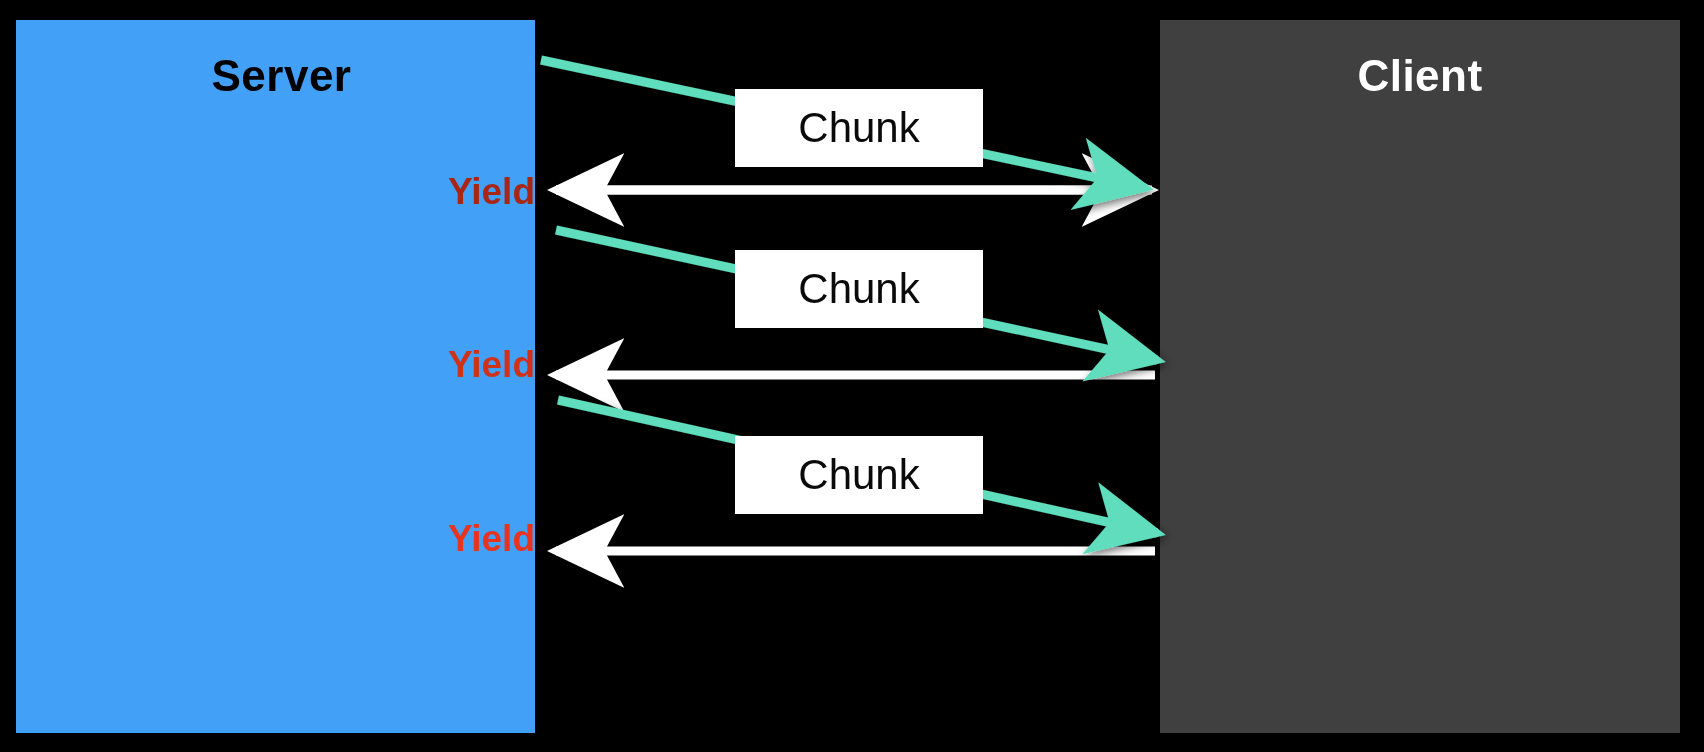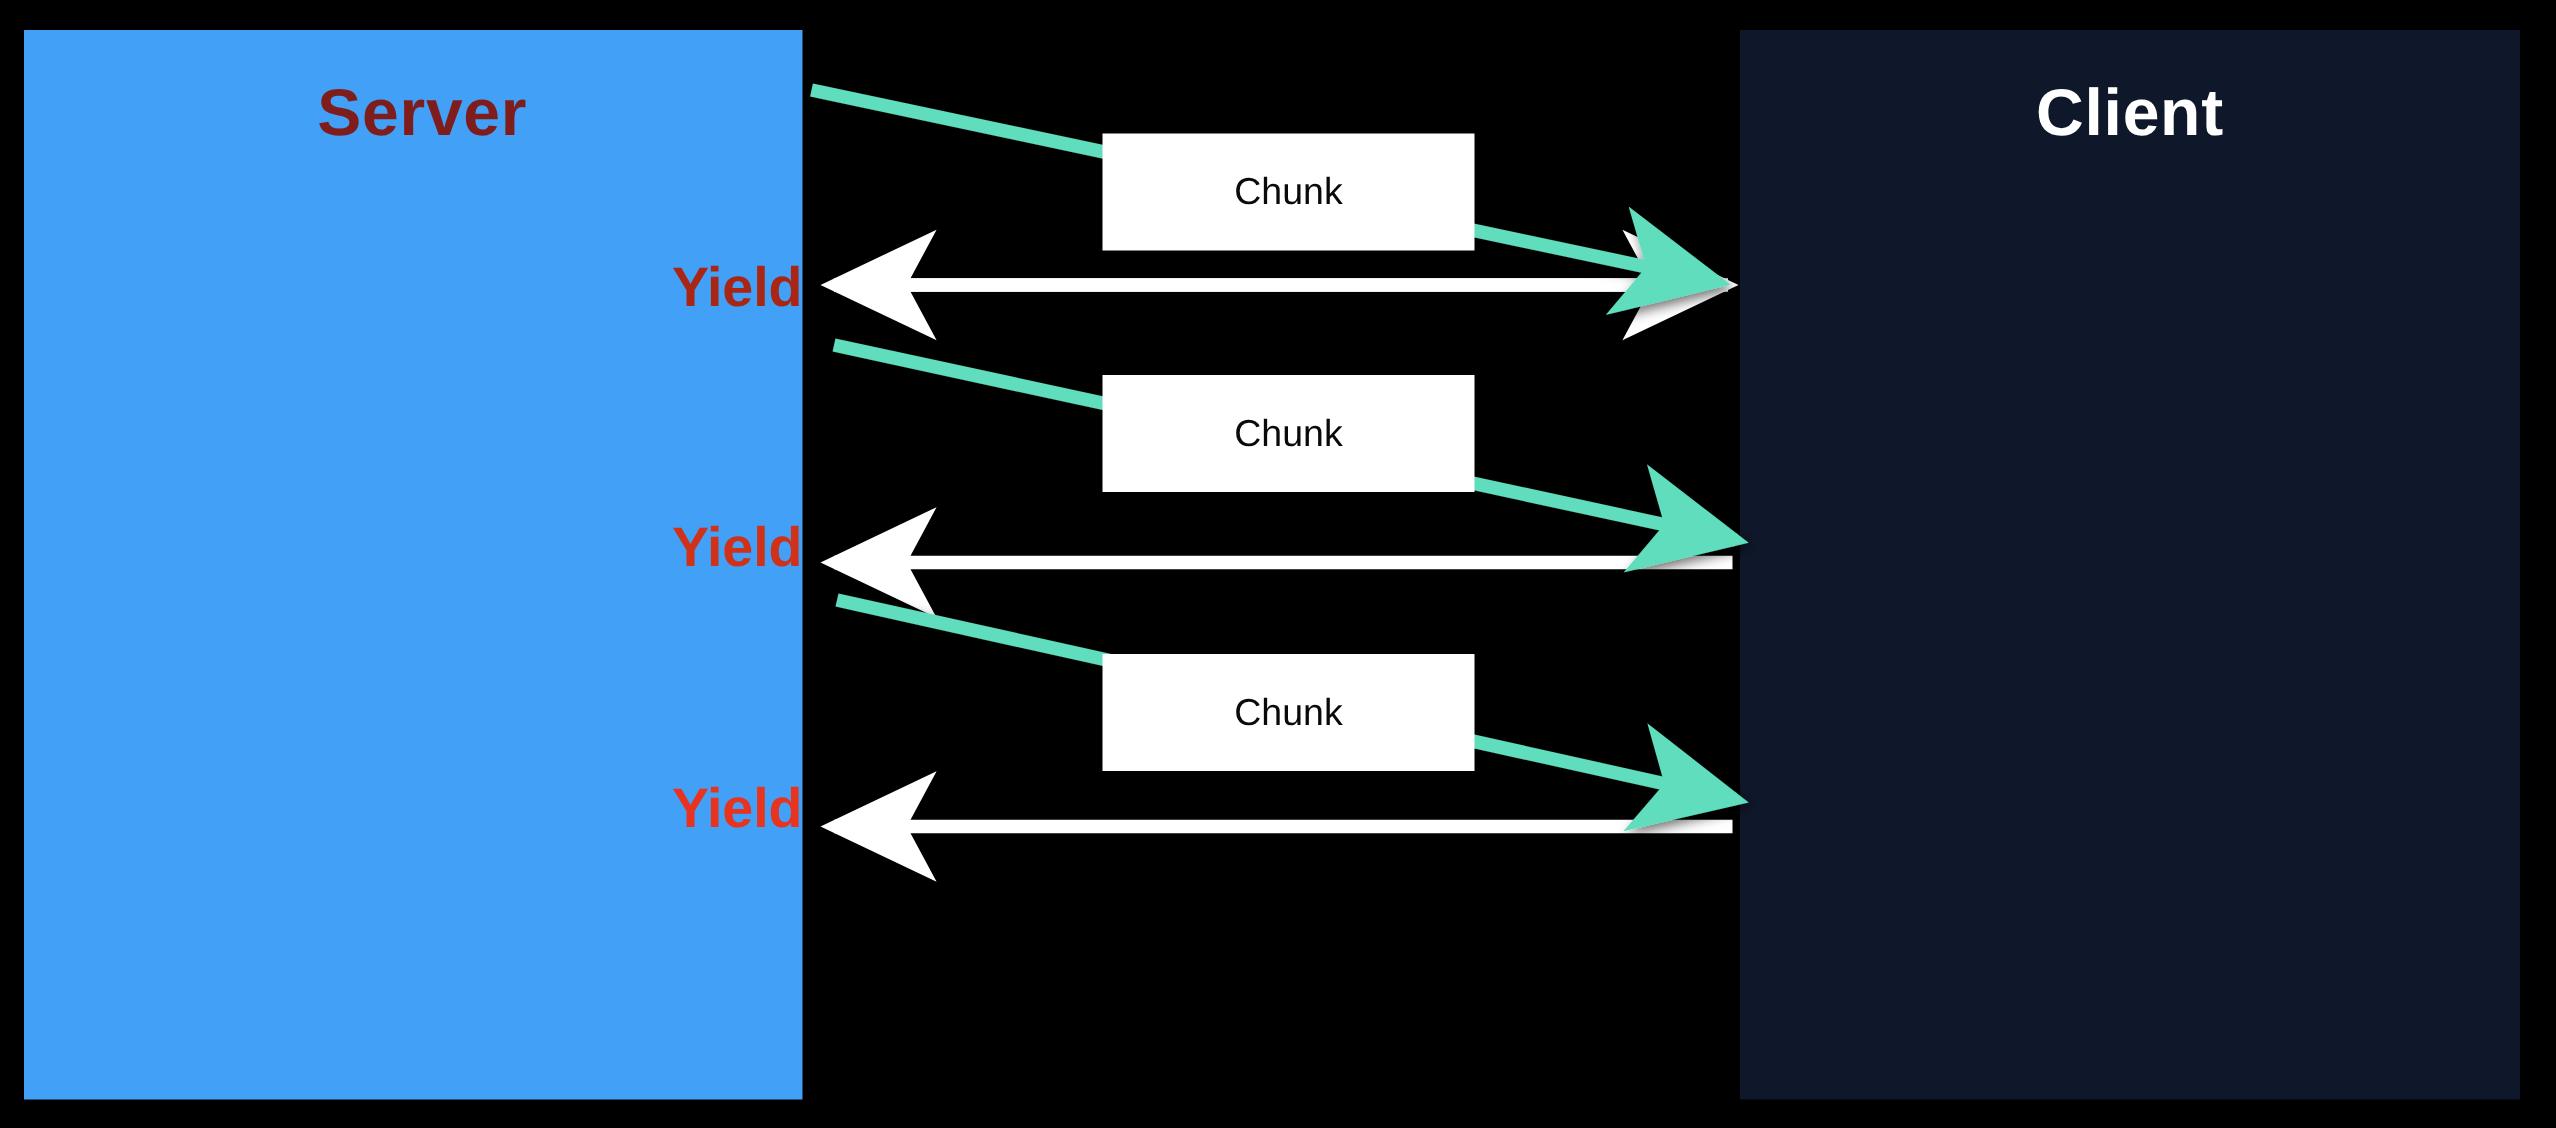--- a/index.html
+++ b/index.html
@@ -58,21 +58,21 @@
     background: #ffffff;
     width: 248px;
     height: 78px;
     display: flex;
     align-items: center;
     justify-content: center;
     z-index: 5;
   }
   .chunk-label {
     color: #0a0a0a;
-    font-size: 25px;
+    font-size: 42px;
     font-weight: normal;
     line-height: 1;
   }
 
   
   #arrow-layer {
     position: absolute;
     left: 0;
     top: 0;
     width: 1704px;
@@ -80,28 +80,28 @@
     z-index: 2;
     pointer-events: none;
   }
 </style>
 </head>
 <body style="background: rgb(0, 0, 0);">
 
 <div id="stage" style="background: rgb(0, 0, 0);">
 
   <div id="server-box" class="participant" style="background: rgb(66, 160, 247);">
-    <div class="participant-title" style="color: #7f1d1d; padding-left: 12px;">Server</div>
+    <div class="participant-title" style="color: #000000; padding-left: 12px;">Server</div>
 
     <div class="yield-label" id="yield-1" style="color: rgb(168, 38, 19); top: 153px;">Yield</div>
     <div class="yield-label" id="yield-2" style="color: rgb(207, 50, 24); top: 326px;">Yield</div>
     <div class="yield-label" id="yield-3" style="color: rgb(232, 51, 31); top: 500px;">Yield</div>
   </div>
 
-  <div id="client-box" class="participant" style="background: #0f172a;">
+  <div id="client-box" class="participant" style="background: #404040;">
     <div class="participant-title" style="color: rgb(255, 255, 255);">Client</div>
   </div>
 
   <svg id="arrow-layer" viewBox="0 0 1704 752">
     <defs>
       <marker id="teal-head" markerWidth="9" markerHeight="9" refX="7.6" refY="4.5" orient="auto" markerUnits="strokeWidth">
         <path d="M0,0.4 L8.6,4.5 L0,8.6 L2.2,4.5 Z" fill="#5eddbd"></path>
       </marker>
       <marker id="white-head-left" markerWidth="9" markerHeight="9" refX="7.6" refY="4.5" orient="auto" markerUnits="strokeWidth">
         <path d="M0,0.4 L8.6,4.5 L0,8.6 L2.2,4.5 Z" fill="#ffffff"></path>

